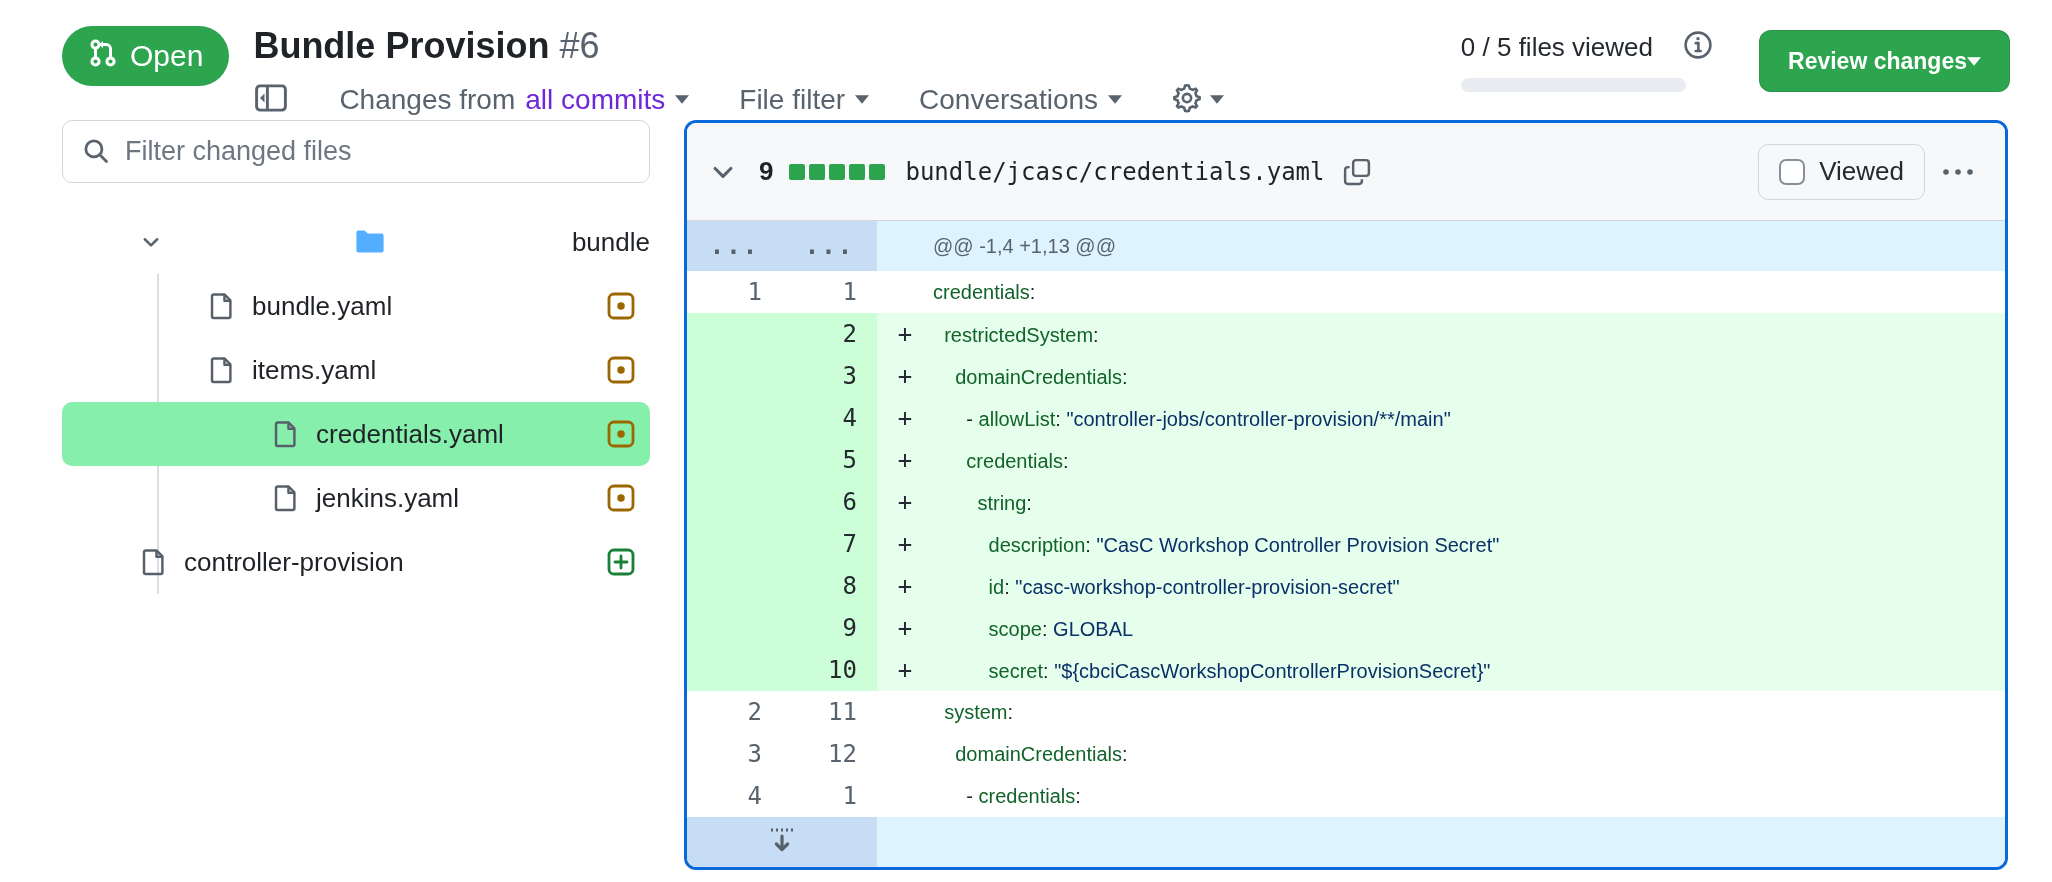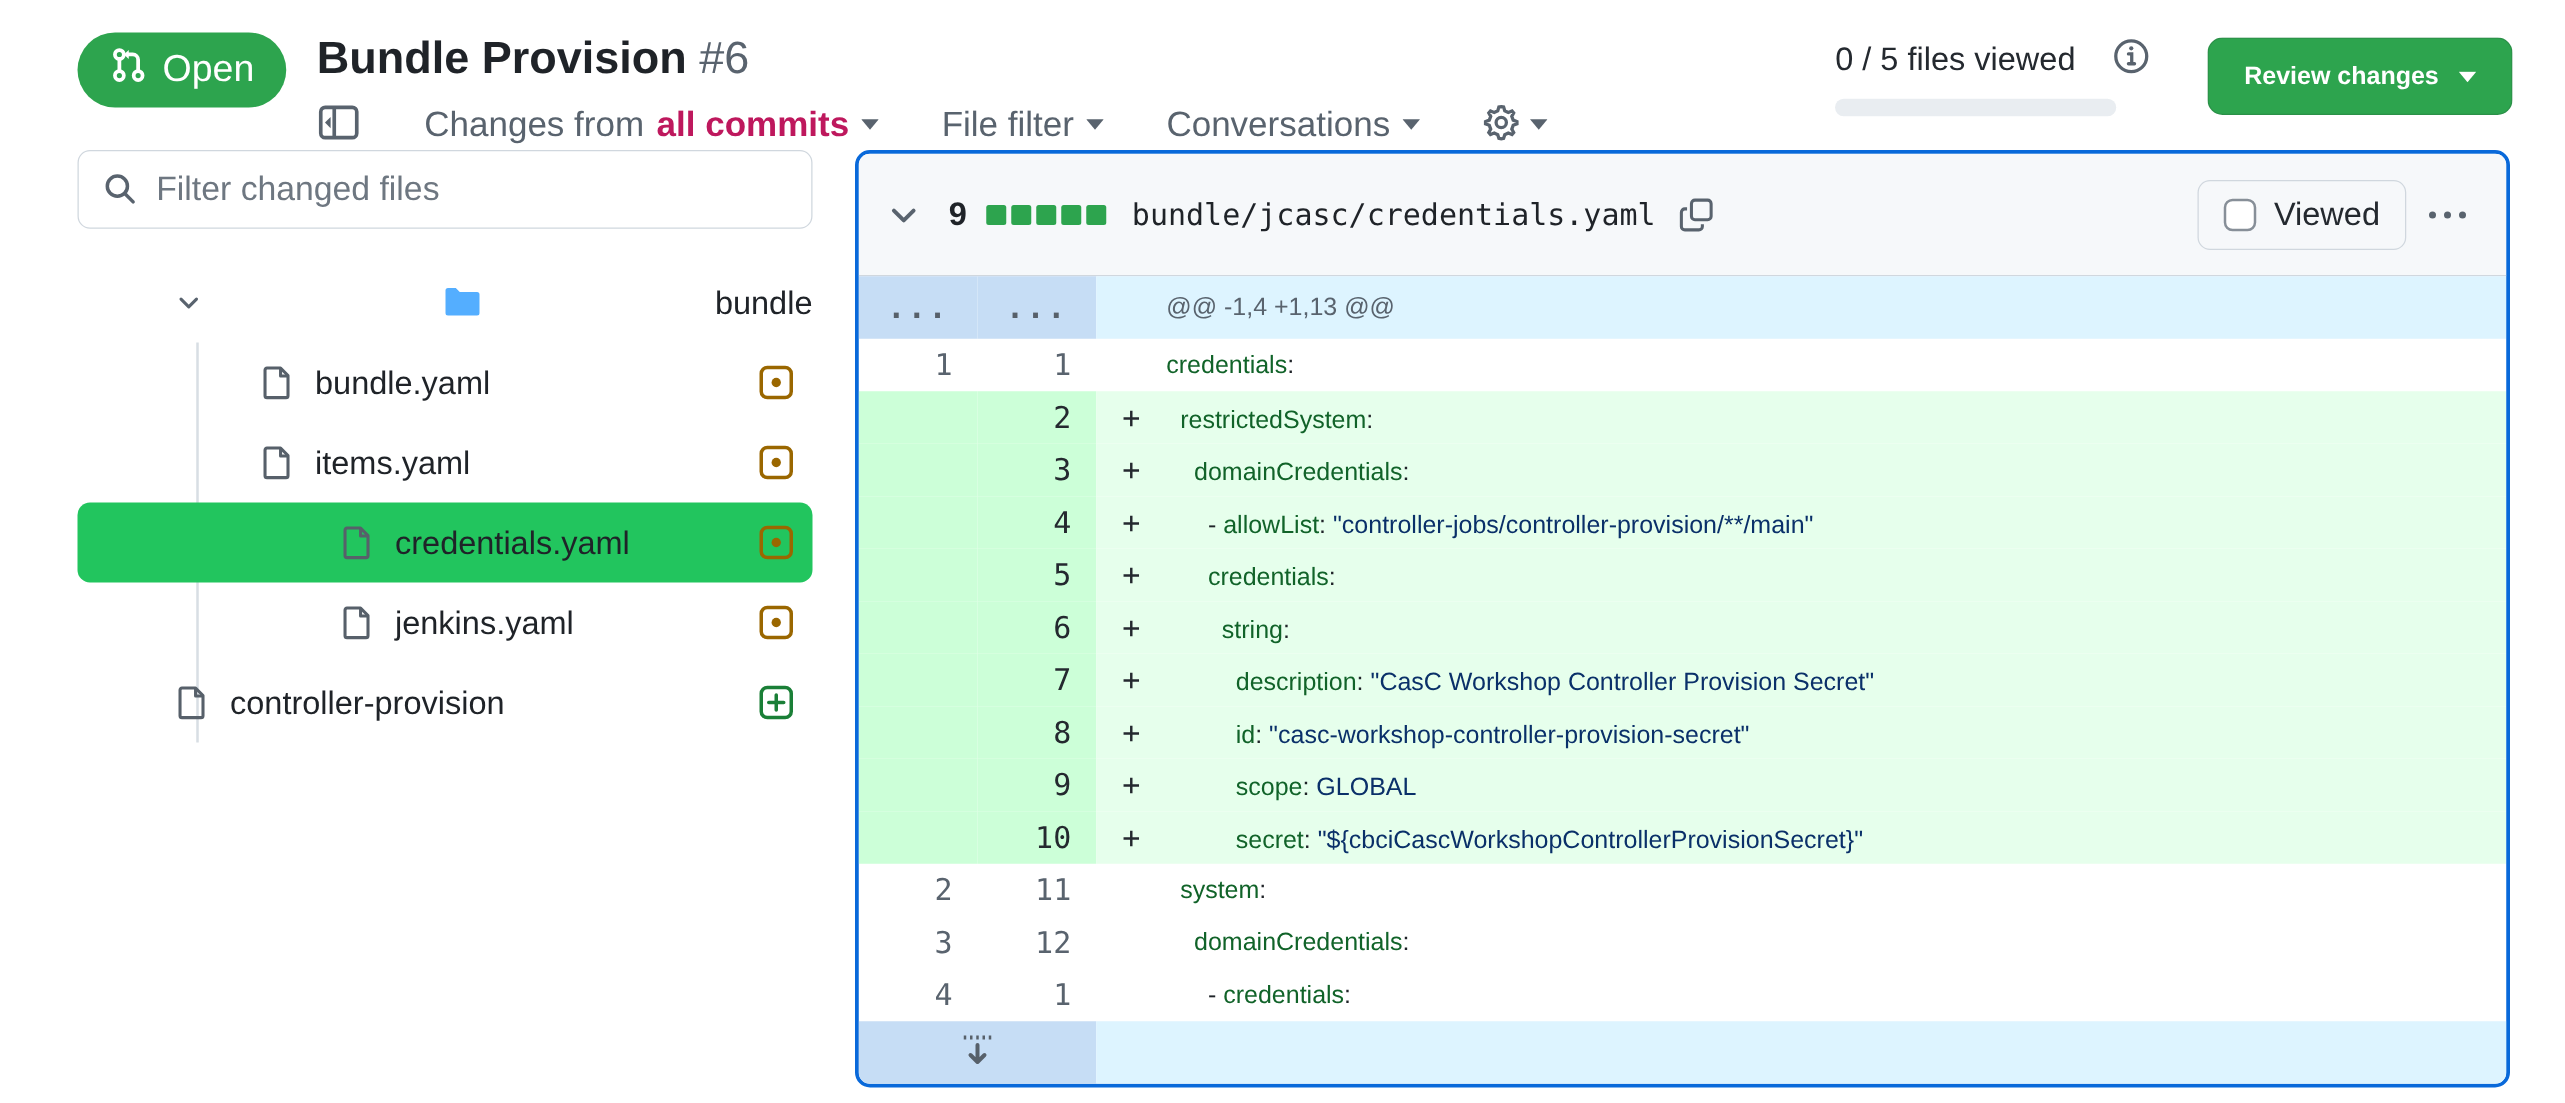--- a/index.html
+++ b/index.html
@@ -13,49 +13,49 @@
   .state-badge { display: inline-flex; align-items: center; gap: 12px; height: 60px;
     padding: 0 26px; border-radius: 30px; background: #2da44e; color: #fff;
     font-size: 30px; font-weight: 400; border: none; }
   .title-block { margin-left: 24px; }
   .pr-title { font-size: 36px; font-weight: 700; color: #1f2328; line-height: 40px; }
   .pr-number { font-weight: 400; color: #59636e; }
   .toolbar { display: flex; align-items: center; gap: 50px; margin-top: 14px;
     color: #59636e; font-size: 28px; }
   .toolbar .tbtn { display: inline-flex; align-items: center; gap: 10px; background: none;
     border: none; font: inherit; color: #59636e; cursor: pointer; }
-  .toolbar b { color: #be185d; font-weight: 700; }
+  .toolbar b { color: #6d28d9; font-weight: 400; }
   .caret { width: 14px; height: 9px; display: inline-block; }
   .icon-btn { background: none; border: none; cursor: pointer; display: inline-flex; align-items: center; gap: 8px; }
 
   .top-right { display: flex; align-items: flex-start; gap: 46px; padding-top: 4px; }
   .viewed-block { display: flex; flex-direction: column; }
   .viewed-line { display: flex; align-items: center; gap: 30px; }
   .viewed-text { font-size: 26px; color: #24292f; }
   .progress-track { margin-top: 14px; width: 225px; height: 14px; border-radius: 7px; background: #e9edf1; overflow: hidden; }
   .progress-fill { height: 100%; background: #2da44e; border-radius: 7px; }
-  .review-btn { display: inline-flex; align-items: center; gap: 16px; height: 62px;
+  .review-btn { display: inline-flex; align-items: center; height: 62px;
     padding: 0 28px; border-radius: 12px; background: #2da44e; border: 1px solid rgba(31,35,40,.15);
-    color: #fff; font-size: 20px; font-weight: 700; cursor: pointer; }
+    color: #fff; font-size: 23px; font-weight: 700; cursor: pointer; }
 
   
   .main { display: flex; gap: 34px; padding: 0 42px 0 62px; }
   .sidebar { width: 588px; flex: none; }
   .filter-wrap { position: relative; height: 63px; }
   .filter-input { width: 100%; height: 63px; border: 1.5px solid #d0d7de; border-radius: 10px;
     padding: 0 18px 0 62px; font-size: 27px; color: #1f2328; background: #fff; outline: none;
     font-family: "Liberation Sans", sans-serif; }
   .filter-input::placeholder { color: #6e7781; }
   .search-ico { position: absolute; left: 20px; top: 17px; }
 
   .tree { margin-top: 27px; position: relative; }
   .guide-line { position: absolute; left: 95px; top: 64px; width: 2px; height: 320px; background: #d8dee4; }
   .tree-row { display: flex; align-items: center; height: 64px; border-radius: 10px;
     font-size: 26px; color: #1f2328; cursor: pointer; position: relative; }
-  .tree-row.selected { background: #22c55e; }
+  .tree-row.selected { background: #86efac; }
   .tree-row .chev { width: 44px; display: inline-flex; align-items: center; }
   .tree-row .ficon { margin-right: 16px; display: inline-flex; }
   .tree-row .status { margin-left: auto; margin-right: 14px; display: inline-flex; }
   .lvl0 { padding-left: 78px; justify-content: space-between; }
   .lvl1 { padding-left: 146px; }
   .lvl2 { padding-left: 210px; }
 
   
   .diff-panel { width: 1324px; flex: none; border: 3px solid #0969da; border-radius: 12px;
     overflow: hidden; background: #fff; align-self: flex-start; }

